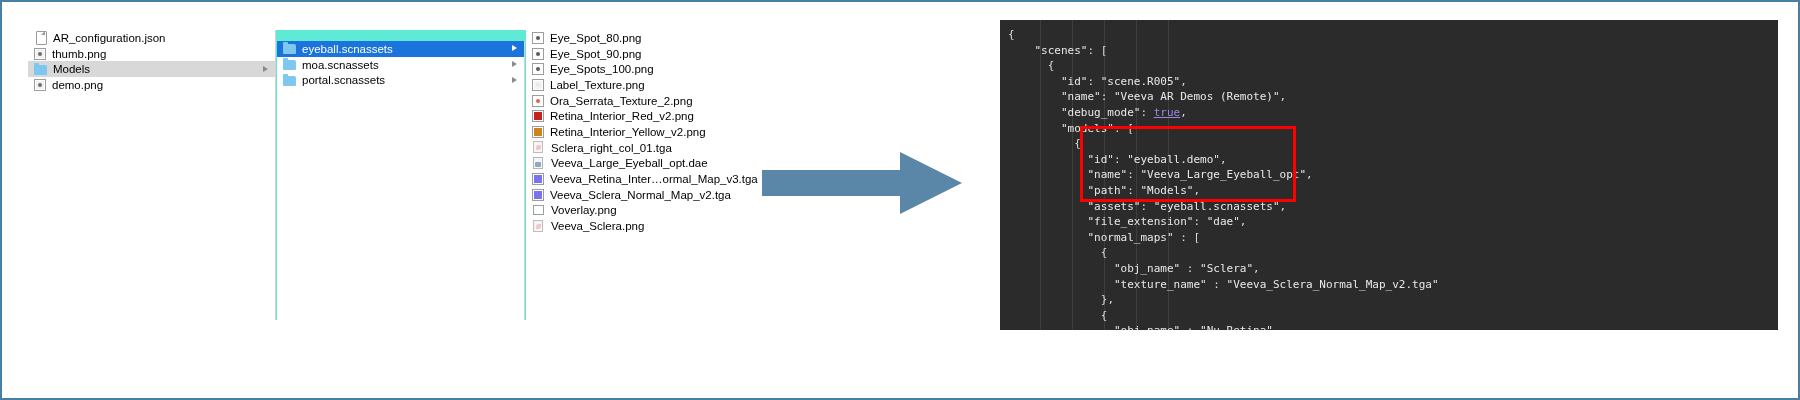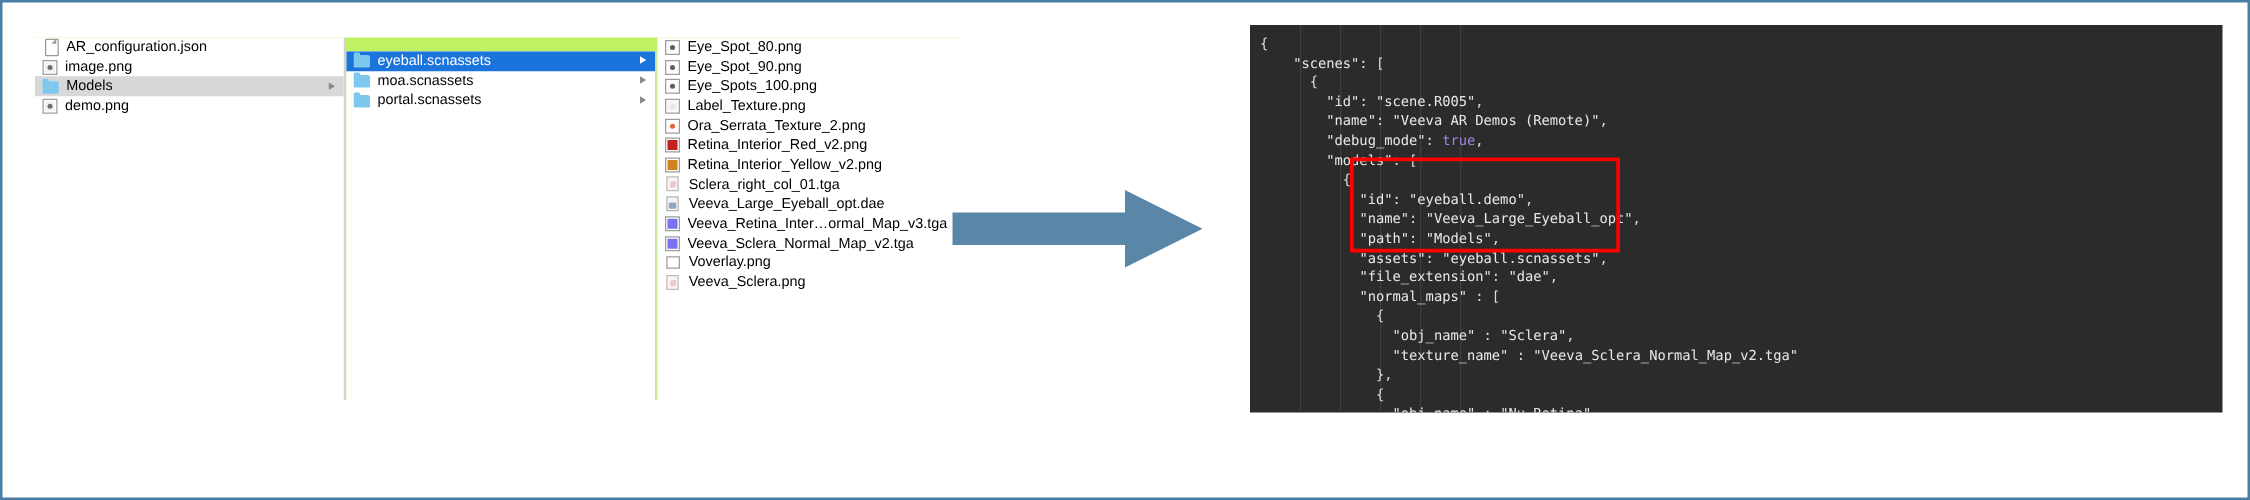--- a/index.html
+++ b/index.html
@@ -15,21 +15,21 @@
     box-sizing:border-box;
     border:2px solid #4a7fa5;
     background:#ffffff;
   }
 
   
   .finder{
     position:absolute;
     left:26px; top:28px;
     width:740px; height:290px;
-    background:#bef264;
+    background:#5eead4;
   }
   .col{
     position:absolute;
     top:0; bottom:0;
     box-sizing:border-box;
     background:#ffffff;
     border-right:1px solid #d2d2d2;
     overflow:hidden;
   }
   .col-1{left:0;   width:248px;}
@@ -175,21 +175,21 @@
     position:absolute;
     left:0;top:7px;right:0;
     white-space:pre;
   }
   .code .ln{
     height:15.6px;
     padding-left:8px;
     white-space:pre;
   }
   .tok-str{color:#e8e8e8;}
-  .tok-bool{color:#9e86e0;}
+  .tok-bool{color:#9e86e0;text-decoration:underline;}
   .tok-punc{color:#dcdcdc;}
 
   
   .guide{
     position:absolute;top:0;bottom:0;width:1px;
     background:#3c3f3c;
   }
 
   .redbox{
     position:absolute;
@@ -209,21 +209,21 @@
     <div class="col col-1" id="col1">
         <div class="row">
           <span class="ic ic-doc"></span>
           <span class="label">AR_configuration.json</span>
         </div>
         <div class="row">
           <span class="ic ic-img">
             <span class="chip" style="background: rgb(242, 242, 242);"></span>
             <span class="dot" style="background: rgb(109, 109, 109);"></span>
           </span>
-          <span class="label">image.png</span>
+          <span class="label">thumb.png</span>
         </div>
         <div class="row sel-gray">
           <span class="ic ic-folder"></span>
           <span class="label">Models</span>
           <span class="arrow"></span>
         </div>
         <div class="row">
           <span class="ic ic-img">
             <span class="chip" style="background: rgb(242, 242, 242);"></span>
             <span class="dot" style="background: rgb(109, 109, 109);"></span>

